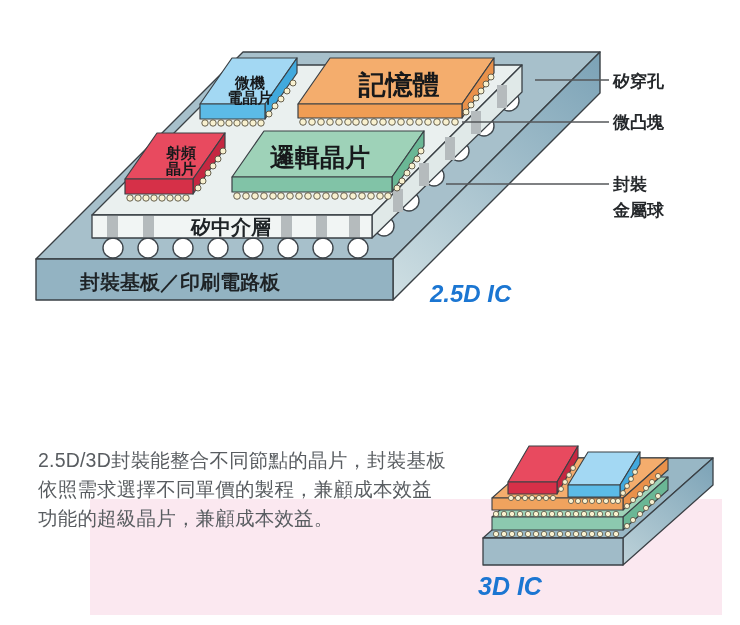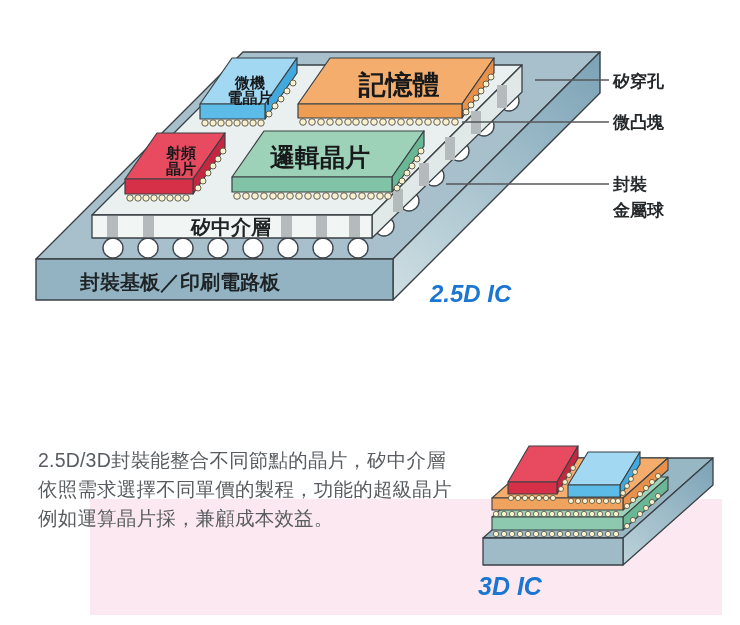--- a/index.html
+++ b/index.html
@@ -205,23 +205,23 @@
     <text class="callout-txt" x="613" y="128">微凸塊</text>
     <text class="callout-txt" x="613" y="190">封裝</text>
     <text class="callout-txt" x="613" y="216">金屬球</text>
 
     <text class="cap" x="430" y="302" font-size="24" fill="#1b76d2">2.5D IC</text>
   </svg>
 
   <div class="pink-panel"></div>
 
   <div class="intro">
-    <div>2.5D/3D封裝能整合不同節點的晶片，矽中介層</div>
-    <div>依照需求選擇不同單價的製程，功能的超級晶片</div>
-    <div>例如運算晶片採，兼顧成本效益。</div>
+    <div>2.5D/3D封裝能整合不同節點的晶片，封裝基板</div>
+    <div>依照需求選擇不同單價的製程，兼顧成本效益</div>
+    <div>功能的超級晶片，兼顧成本效益。</div>
   </div>
 
   <svg class="svg-3d" width="320" height="195" viewBox="0 0 320 195">
 
     <g stroke="#3a4045" stroke-width="1.3">
       <polygon points="63,123 203,123 293,43 153,43" fill="#98b7c5"></polygon>
       <polygon points="203,123 293,43 293,70 203,150" fill="url(#subRight3d)"></polygon>
       <polygon points="63,123 203,123 203,150 63,150" fill="#a0bbc8"></polygon>
     </g>
 

